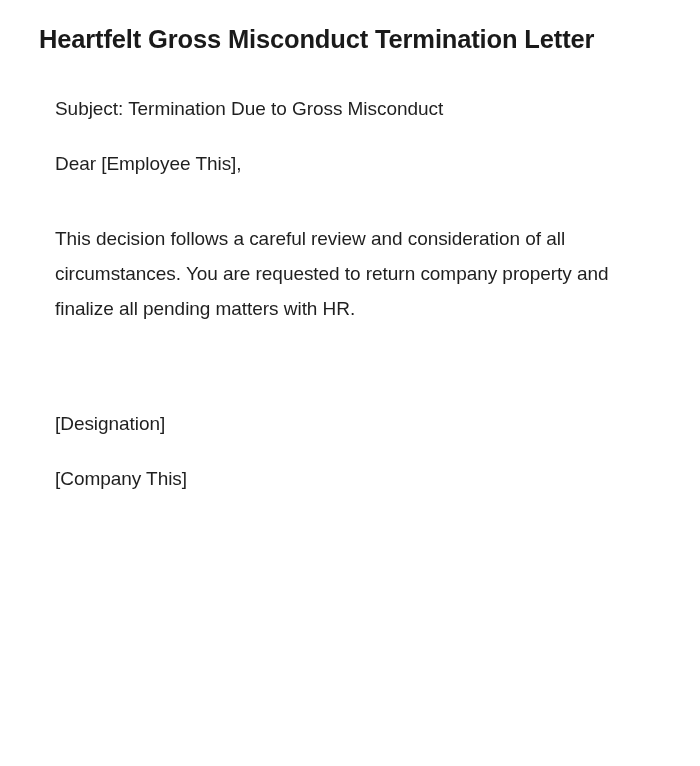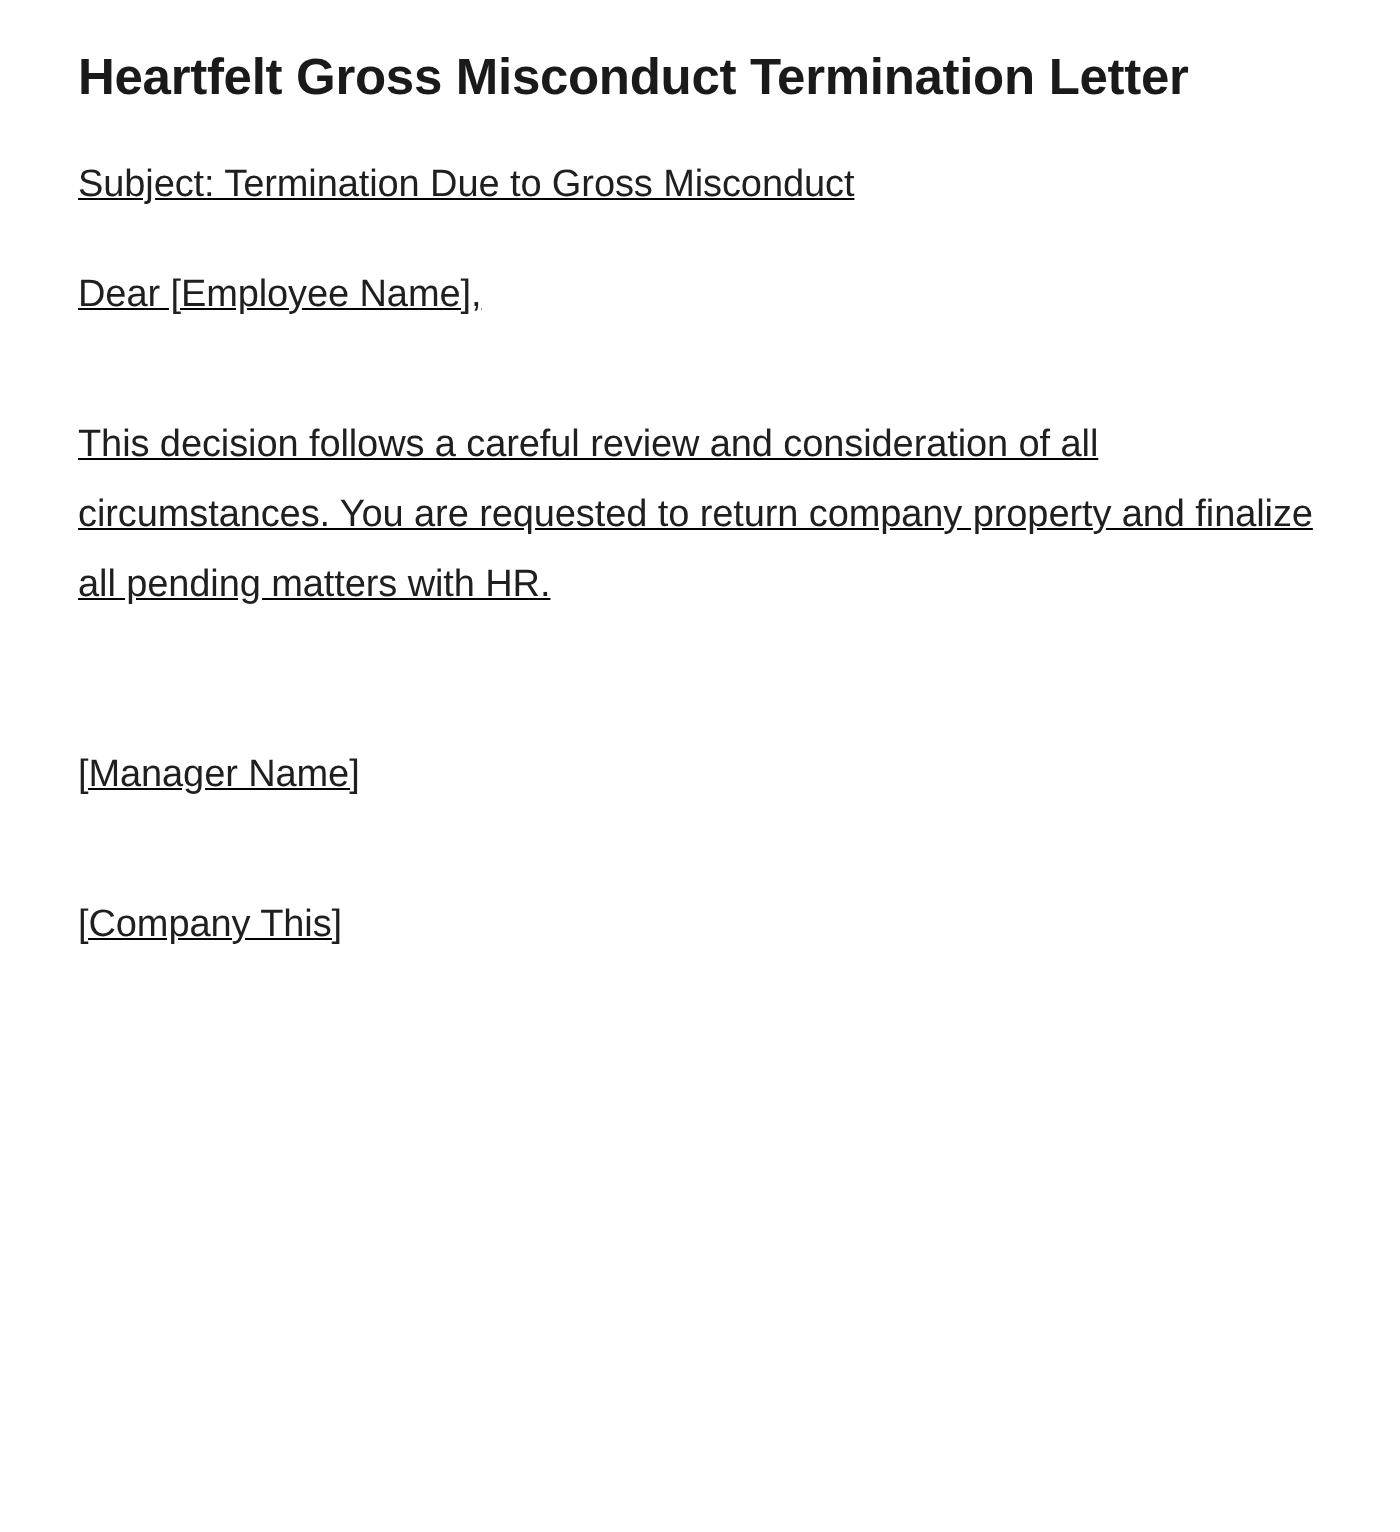--- a/index.html
+++ b/index.html
@@ -29,24 +29,23 @@
     font-family: "Liberation Sans", sans-serif;
     font-size: 25.5px;
     font-weight: 700;
     line-height: 34px;
     letter-spacing: -0.15px;
     color: #1a1a1a;
     white-space: nowrap;
   }
 
   .letter-body {
-    margin: 0;
+    margin: 16px;
     padding: 0;
     list-style: none;
-    text-decoration: underline;
   }
 
   .para {
     margin: 0;
     padding: 0;
     font-family: "Liberation Sans", sans-serif;
     font-size: 19px;
     font-weight: 400;
     line-height: 35px;
     color: #1f1f1f;
@@ -66,40 +65,40 @@
   <h1 class="doc-title">Heartfelt Gross Misconduct Termination Letter</h1>
 
   <div class="gap-title"></div>
 
   <div class="letter-body">
 
     <p class="para">Subject: Termination Due to Gross Misconduct</p>
 
     <div class="gap-para"></div>
 
-    <p class="para">Dear [Employee Name],</p>
+    <p class="para">Dear [Employee This],</p>
 
     <div class="gap-para"></div>
 
 
     <div class="gap-para"></div>
 
     <p class="para">This decision follows a careful review and consideration of all circumstances. You are requested to return company property and finalize all pending matters with HR.</p>
 
     <div class="gap-para"></div>
 
 
     <div class="gap-para"></div>
 
 
     <div class="gap-para"></div>
 
-    <p class="para">[Manager Name]</p>
 
     <div class="gap-para"></div>
 
+    <p class="para">[Designation]</p>
 
     <div class="gap-para"></div>
 
     <p class="para">[Company This]</p>
 
   </div>
 </div>
 
 </body></html>

